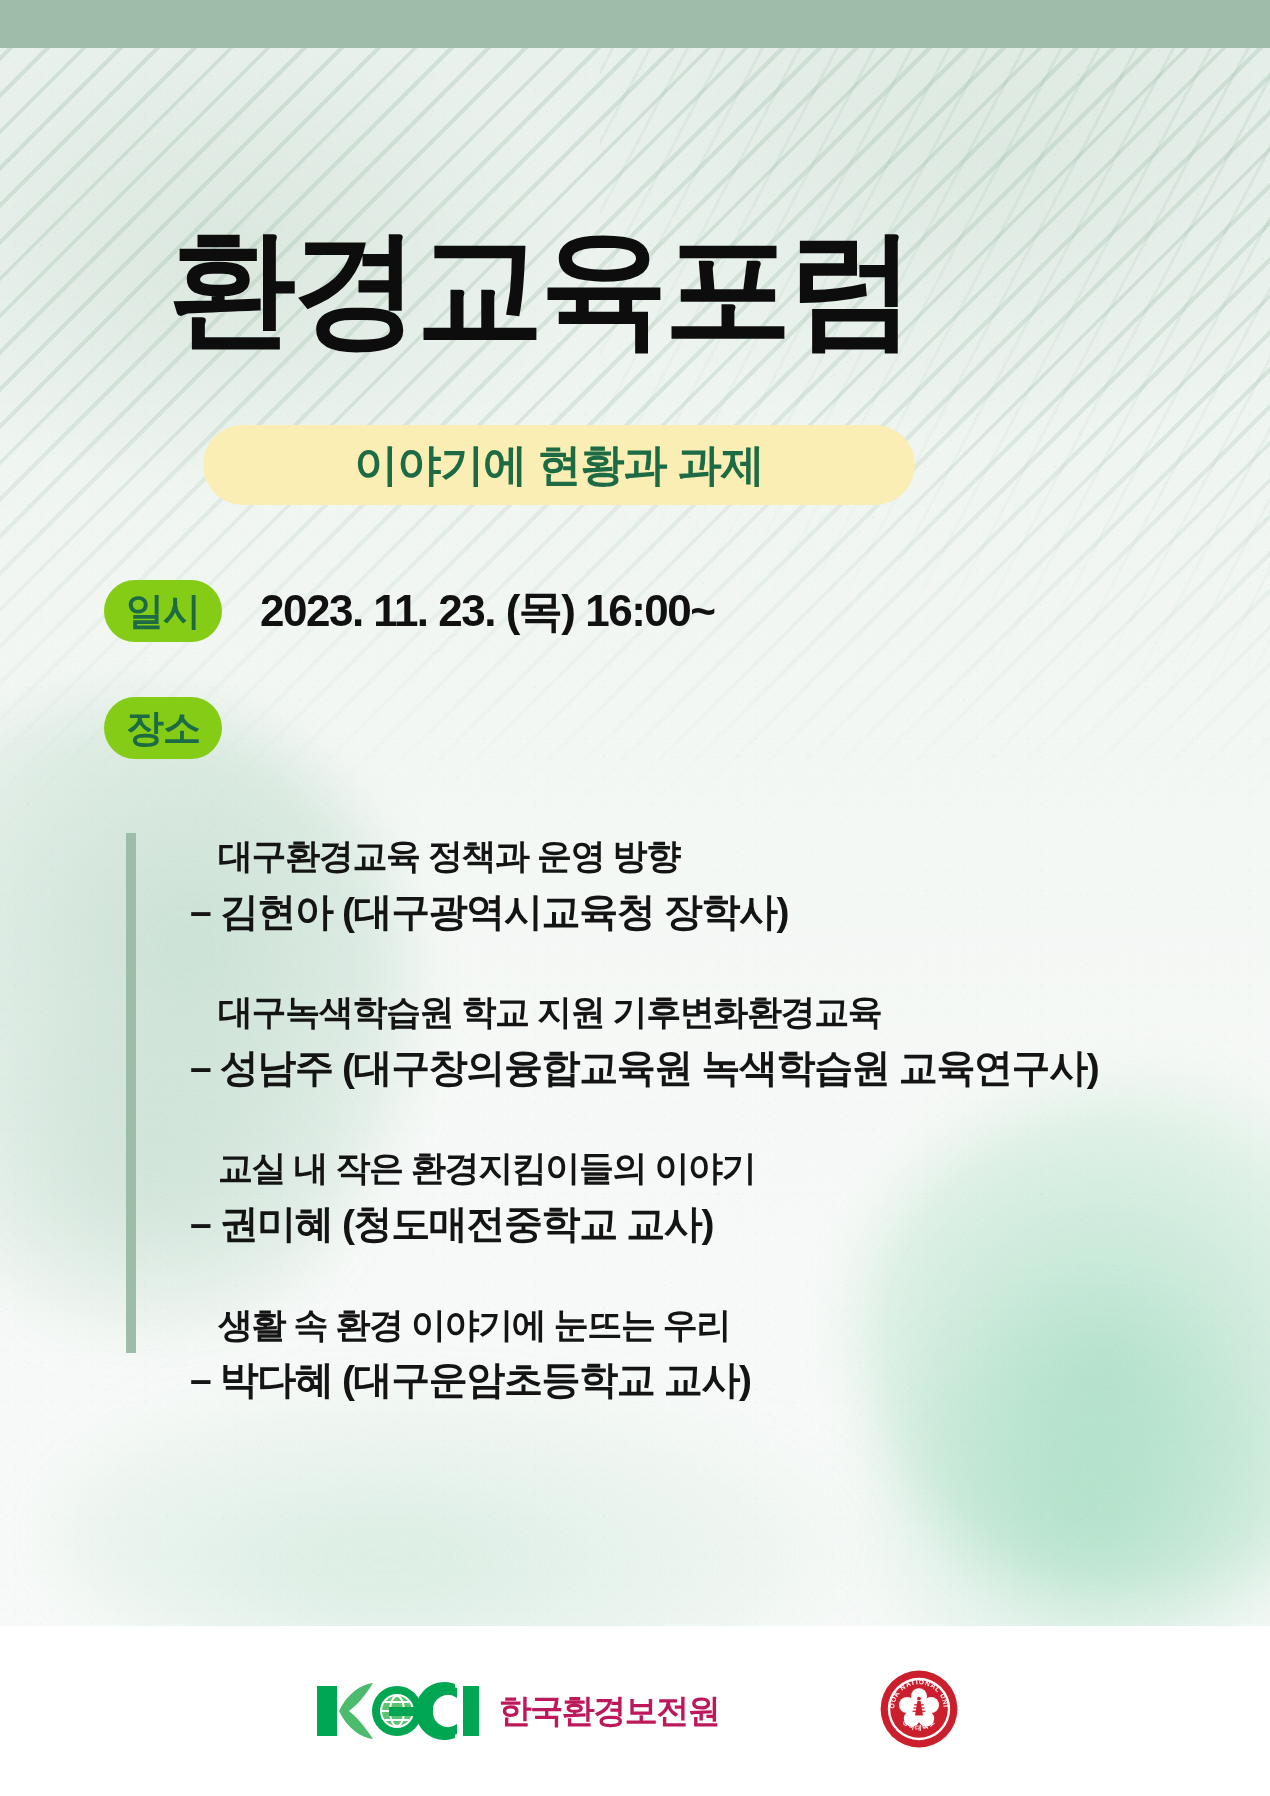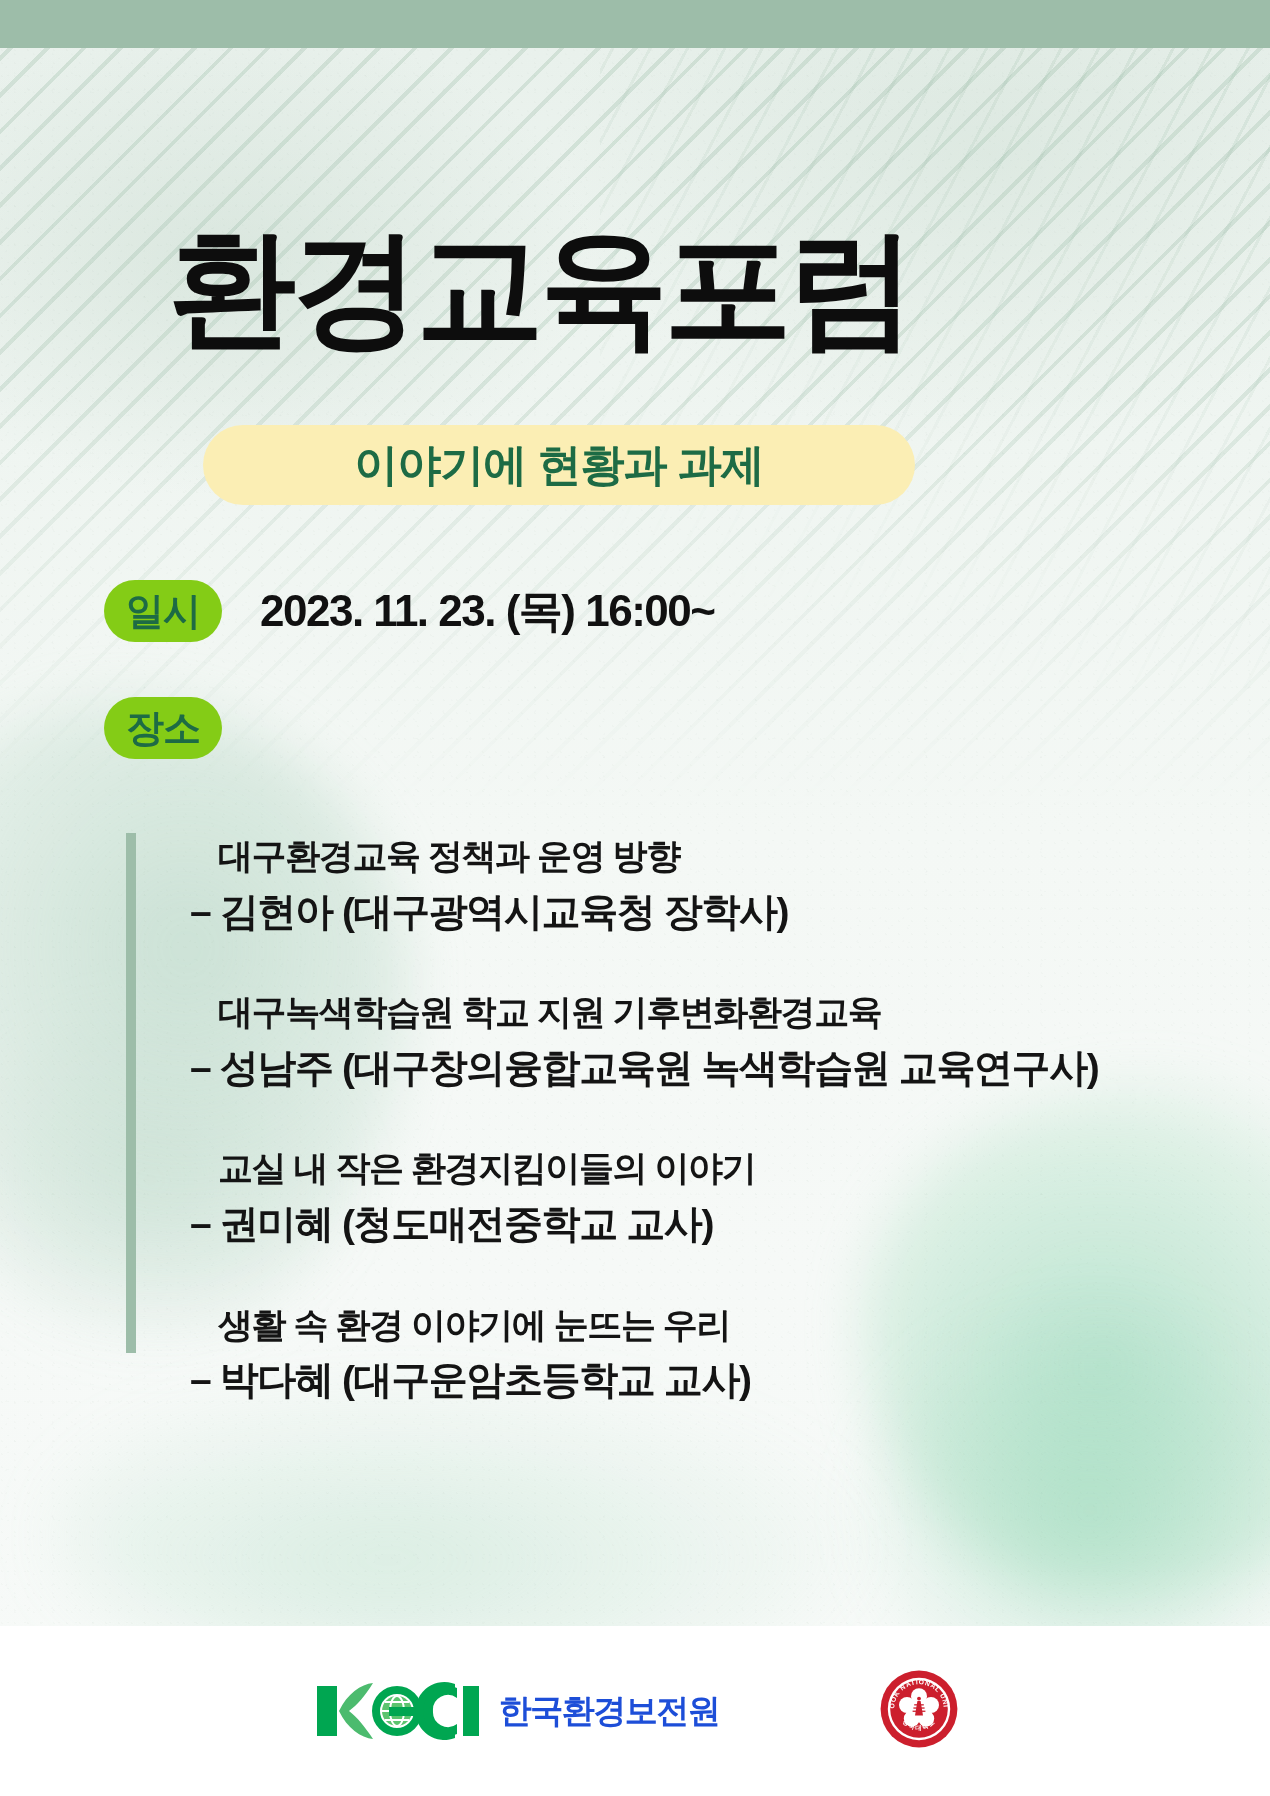--- a/index.html
+++ b/index.html
@@ -155,21 +155,21 @@
 
   
   .logos {
     position:absolute; left:0; bottom:0; width:1270px; height:170px;
     display:flex; align-items:center; justify-content:center; gap:160px;
   }
   .logo-group { display:flex; align-items:center; gap:18px; }
 
   .keci-mark { display:flex; align-items:center; }
   .keci-text {
-    font-size:33px; font-weight:700; color:#1d4ed8; letter-spacing:-1.5px;
+    font-size:33px; font-weight:700; color:#be185d; letter-spacing:-1.5px;
   }
   .knu-text {
     font-size:33px; font-weight:700; color:#1c1c1c; letter-spacing:-1.5px;
   }
 </style>
 </head>
 <body>
 
 <div class="poster">
 

